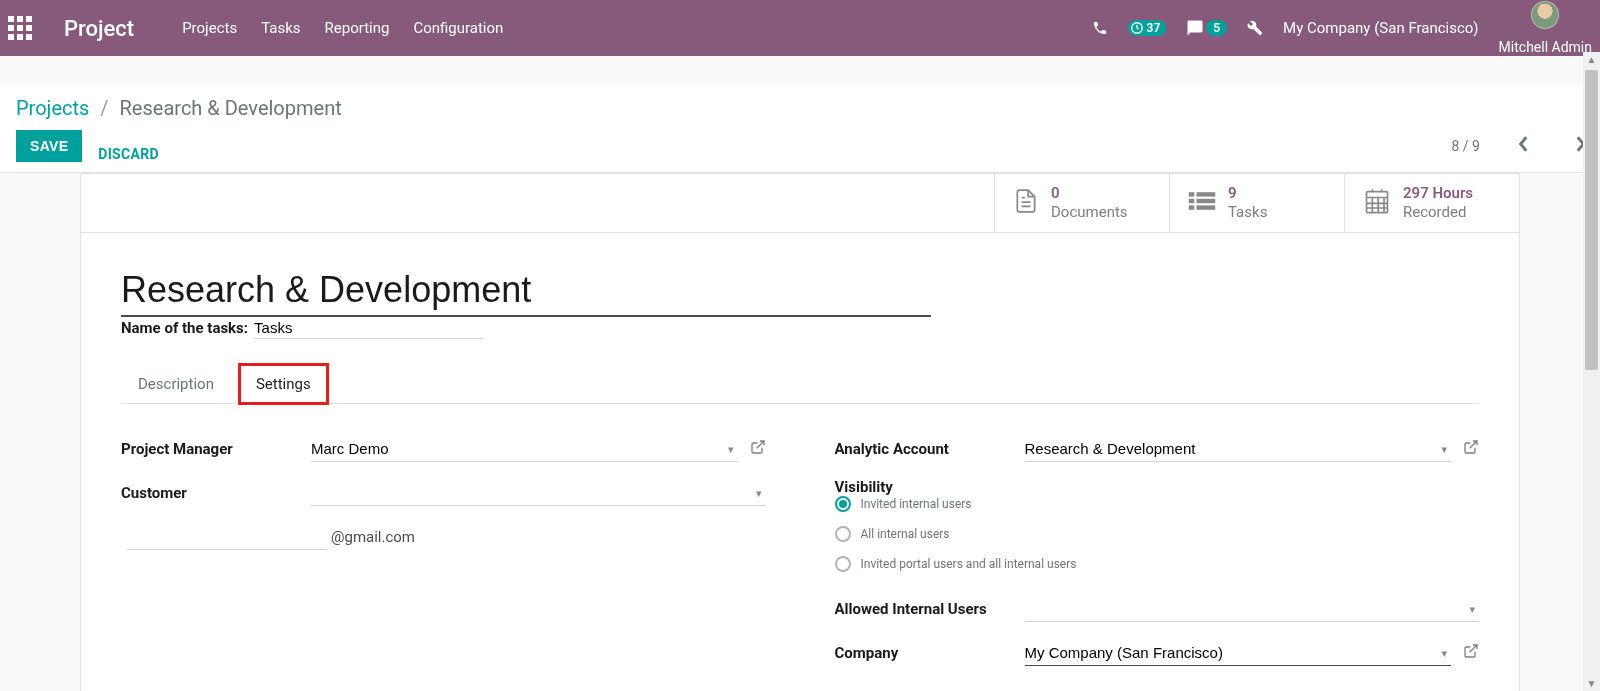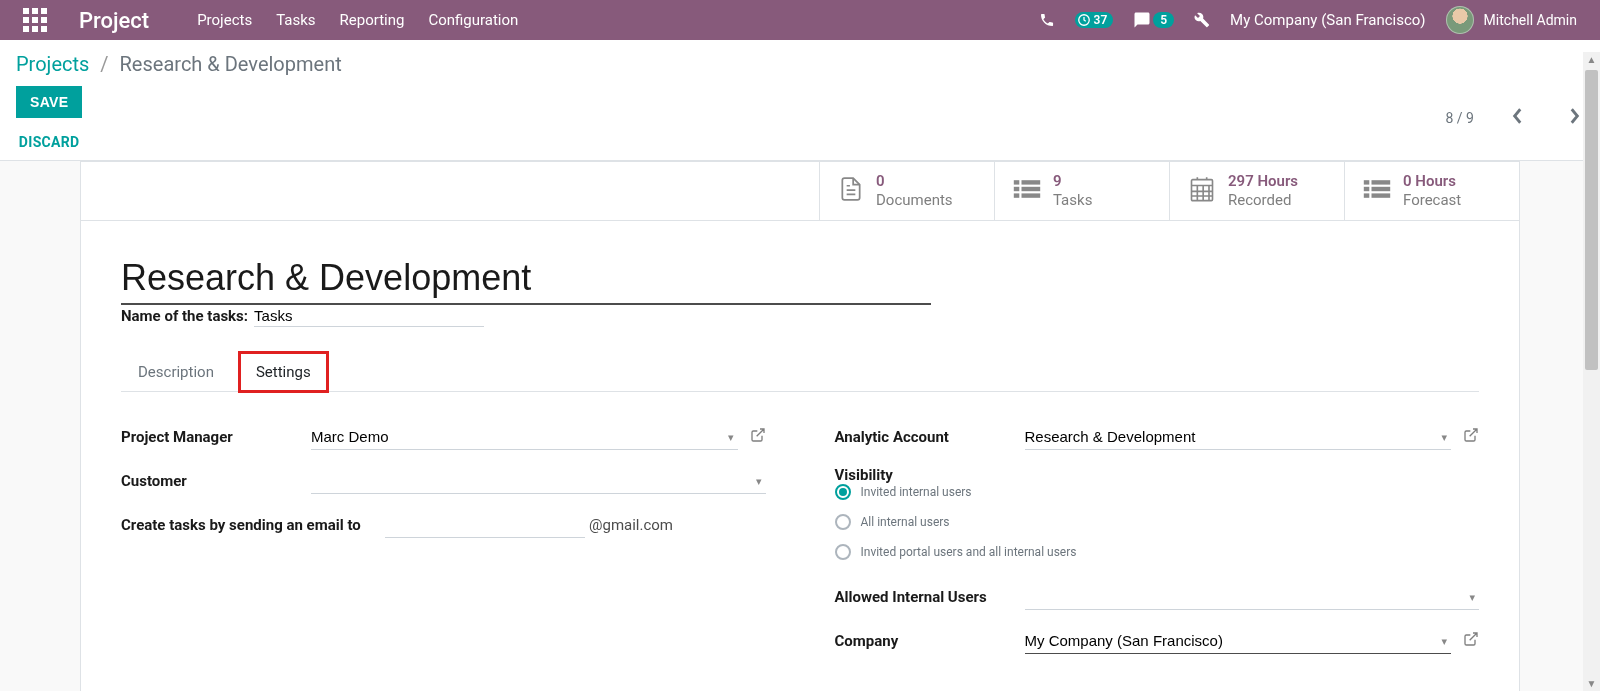--- a/index.html
+++ b/index.html
@@ -10,24 +10,24 @@
     background: #f9f9f9;
     width: 1600px;
     height: 691px;
     overflow: hidden;
     position: relative;
   }
   
   .navbar {
     background: #875a7b;
     color: #fff;
-    height: 40px;
+    height: 56px;
     display: flex;
     align-items: center;
-    padding: 0 23px;
+    padding: 0 8px;
   }
   .apps-icon {
     width: 24px; height: 24px;
     display: grid;
     grid-template-columns: repeat(3, 6px);
     grid-template-rows: repeat(3, 6px);
     gap: 3px;
     margin-right: 32px;
     cursor: pointer;
   }
@@ -46,32 +46,33 @@
     margin-left: 2px;
     font-weight: 600;
   }
   .clock-badge { display:flex; align-items:center; background:#00a09d; border-radius:12px; padding:1px 6px 1px 2px; gap:3px; font-size:12px; font-weight:600;}
   .company { font-size: 15px; }
   .avatar {
     width: 28px; height: 28px; border-radius: 50%;
     background: radial-gradient(circle at 50% 35%, #e9c9a8 35%, #7a9a7a 36%);
     border: 1px solid rgba(255,255,255,0.4);
   }
-  .user { display: flex; align-items: center; gap: 10px; }
+  .user { display: flex; align-items: center; gap: 10px; flex-direction: column; }
   
   .control-panel {
     background: #fff;
     border-bottom: 1px solid #dee2e6;
-    padding: 12px 14px 10px 16px;
+    padding: 12px 8px 10px 16px;
+    margin-top: 28px;
   }
   .breadcrumb { font-size: 20px; margin-bottom: 10px; color: #6c757d; }
   .breadcrumb a { color: #00a09d; text-decoration: none; }
   .breadcrumb .sep { color: #999; margin: 0 6px; }
   .cp-row { display: flex; align-items: center; justify-content: space-between; }
-  .cp-left { display: flex; align-items: center; gap: 16px; flex-direction: column; }
+  .cp-left { display: flex; align-items: flex-end; gap: 16px; }
   .btn-save {
     background: #00a09d; color: #fff; border: none;
     padding: 8px 14px; font-weight: 700; font-size: 14px;
     cursor: pointer; letter-spacing: 0.3px;
   }
   .btn-discard { color: #00a09d; font-weight: 700; cursor: pointer; letter-spacing: 0.3px; }
   .pager { display: flex; align-items: center; gap: 32px; color: #6c757d; }
   .pager-btn { cursor: pointer; color: #6c757d; font-size: 20px; padding: 2px 6px; }
   
   .form-wrap { padding: 0 0; overflow-y: auto; height: calc(691px - 52px - 95px); }
@@ -283,36 +284,20 @@
           <svg width="28" height="28" viewBox="0 0 24 24" fill="none" stroke="#888" stroke-width="1.4">
               <rect x="3" y="4" width="18" height="18" rx="1"></rect>
               <path d="M3 9h18M8 4V2M16 4V2M8 9v13M13 9v13M18 9v13M3 14h18M3 18h18"></path>
             </svg>
         </span>
         <span class="stat-text">
           <span class="stat-value">297 Hours</span>
           <span class="stat-label">Recorded</span>
         </span>
       </div>
-      <div class="stat-btn">
-        <span class="stat-icon">
-          <svg width="28" height="22" viewBox="0 0 24 20" fill="#888">
-              <rect x="0" y="2" width="5" height="4"></rect>
-              <rect x="0" y="8" width="5" height="4"></rect>
-              <rect x="0" y="14" width="5" height="4"></rect>
-              <rect x="7" y="2" width="17" height="4"></rect>
-              <rect x="7" y="8" width="17" height="4"></rect>
-              <rect x="7" y="14" width="17" height="4"></rect>
-            </svg>
-        </span>
-        <span class="stat-text">
-          <span class="stat-value">0 Hours</span>
-          <span class="stat-label">Forecast</span>
-        </span>
-      </div>
     </div>
 
     <div class="sheet-body">
       <input class="title-input" value="Research &amp; Development" style="">
       <div class="name-tasks-row">
         <label>Name of the tasks:</label>
         <input class="name-tasks-input" value="Tasks" style="">
       </div>
 
       <div class="tabs">
@@ -336,21 +321,20 @@
             </span>
           </div>
           <div class="field-row">
             <div class="field-label">Customer</div>
             <div class="field-value">
               <input class="m2o-input" value="" style="">
               <span class="caret">▾</span>
             </div>
           </div>
           <div class="field-row">
-            <div class="field-label-wide">Create tasks by sending an email to</div>
             <input class="email-input" value="" style="">
             <span class="email-suffix">@gmail.com</span>
           </div>
         </div>
 
         <div class="col">
           <div class="field-row">
             <div class="field-label">Analytic Account</div>
             <div class="field-value">
               <input class="m2o-input" value="Research &amp; Development" style="">

